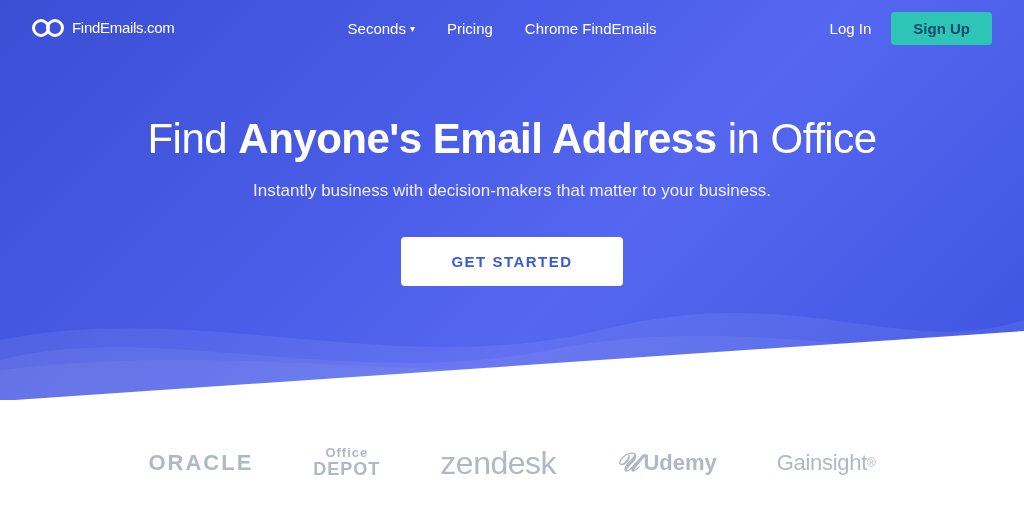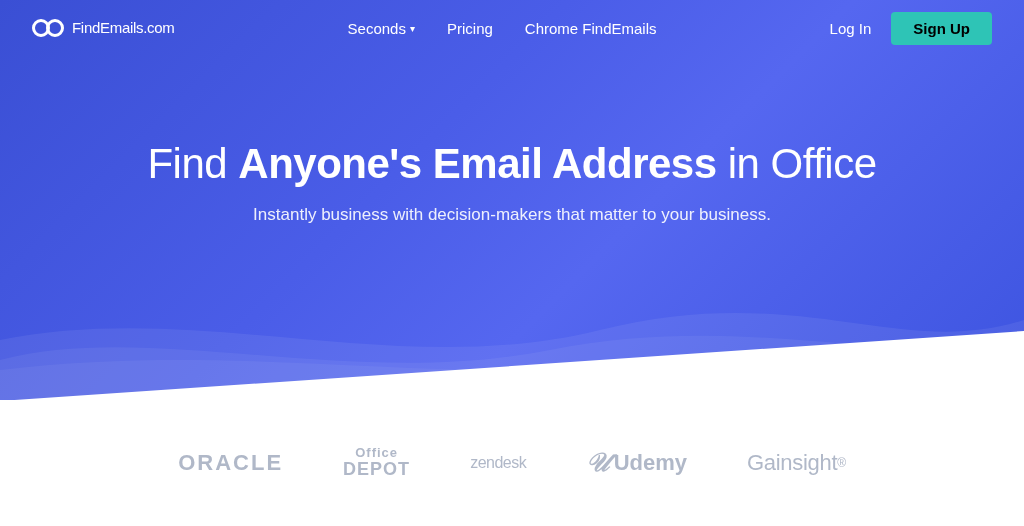--- a/index.html
+++ b/index.html
@@ -72,21 +72,21 @@
     }
     .btn-login {
       color: white;
       font-size: 15px;
       background: none;
       border: none;
       cursor: pointer;
     }
     .btn-signup {
       background: #2ec4b6;
-      color: #000000;
+      color: #0c4a6e;
       border: none;
       border-radius: 4px;
       padding: 8px 22px;
       font-size: 15px;
       font-weight: 600;
       cursor: pointer;
     }
 
     
     .hero {
@@ -226,21 +226,21 @@
       content: '';
       position: absolute;
       top: -4px;
       right: 10px;
       width: 10px;
       height: 10px;
       background: #b0b8c8;
       border-radius: 50%;
     }
     .zendesk-logo {
-      font-size: 16px;
+      font-size: 32px;
       font-weight: 300;
       color: #b0b8c8;
       letter-spacing: -0.5px;
     }
     .udemy-logo {
       display: flex;
       align-items: center;
       gap: 4px;
       font-size: 22px;
       font-weight: 700;
@@ -306,20 +306,21 @@
       <button class="btn-login">Log In</button>
       <button class="btn-signup">Sign Up</button>
     </div>
   </nav>
 
   <div class="hero-content">
     <h1 class="hero-title">
       <span>Find </span><strong>Anyone's Email Address</strong><span> in Office</span>
     </h1>
     <p class="hero-subtitle">Instantly business with decision-makers that matter to your business.</p>
+    <button class="btn-cta">GET STARTED</button>
   </div>
 </div>
 
 <div class="logos-section">
 
   <div class="logo-item oracle-logo">ORACLE</div>
 
   <div class="logo-item office-depot-logo">
     <span class="od-office">Office</span>
     <span class="od-depot">DEPOT</span>

